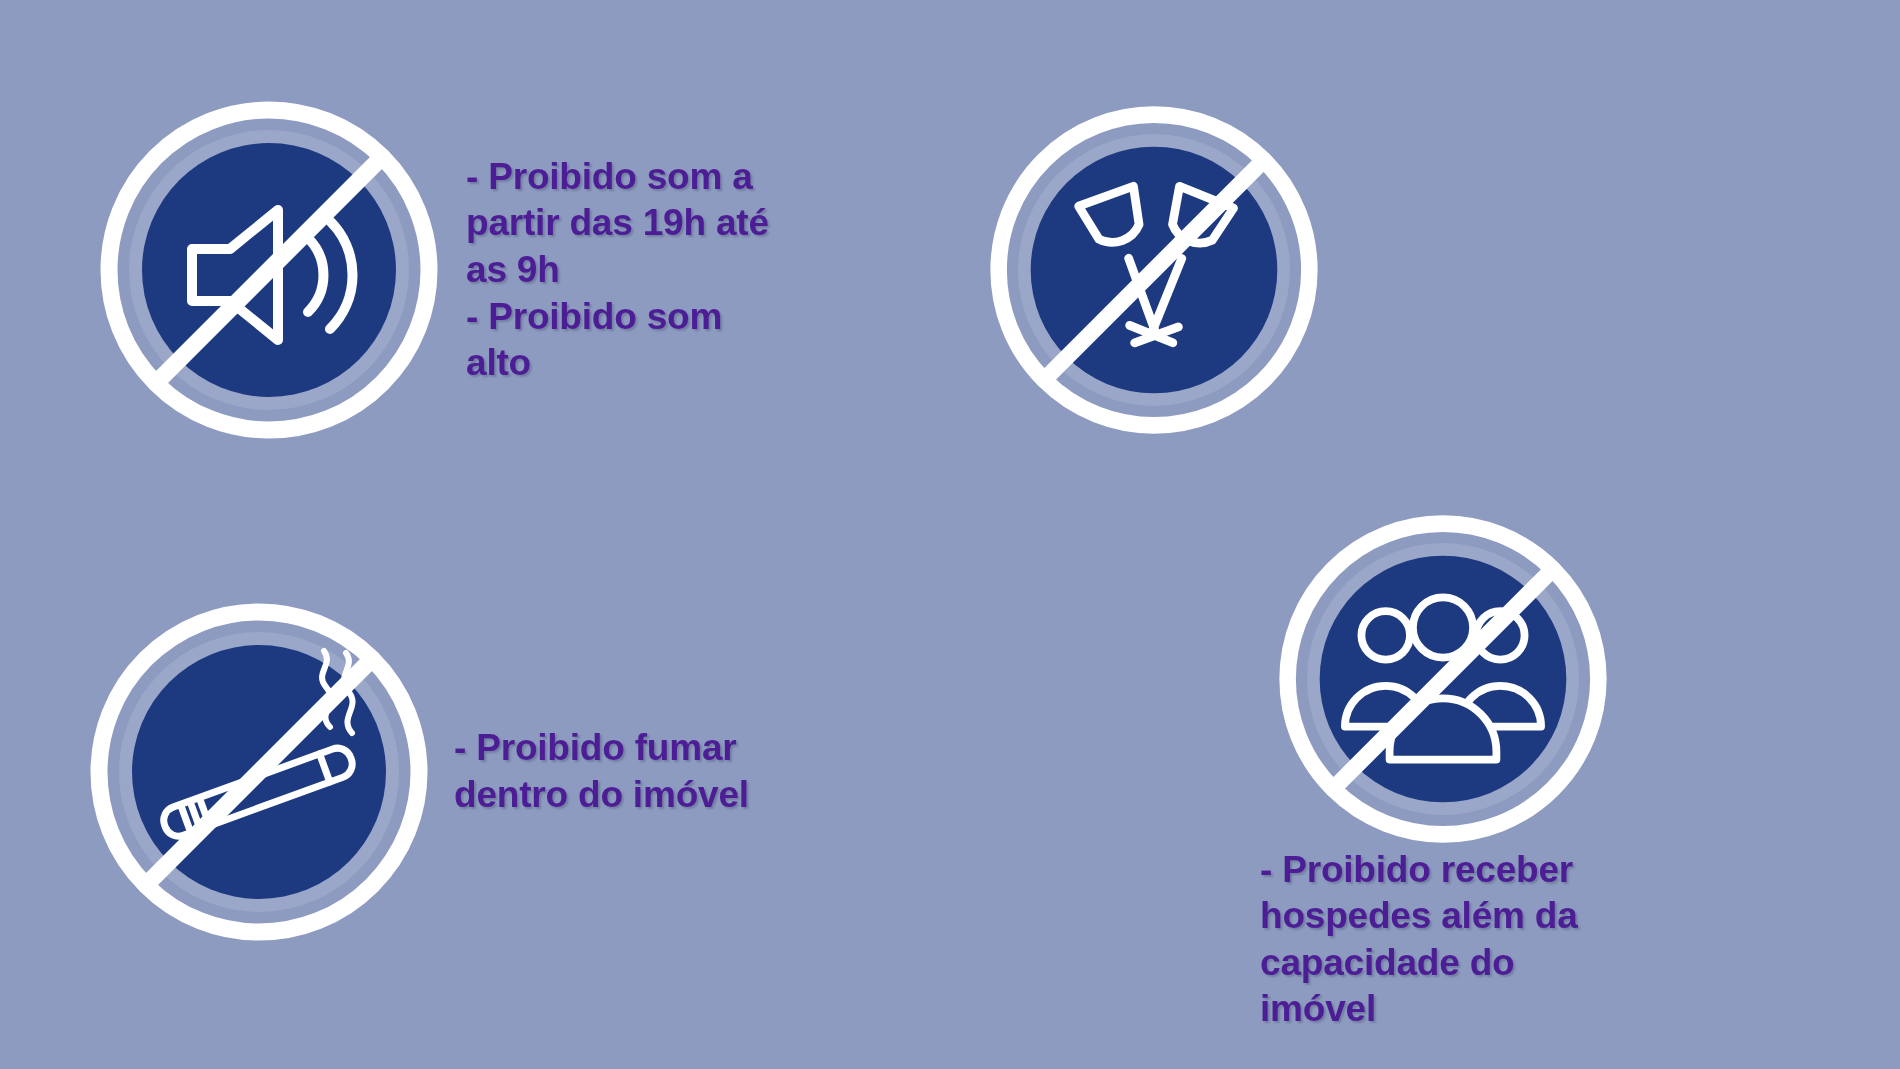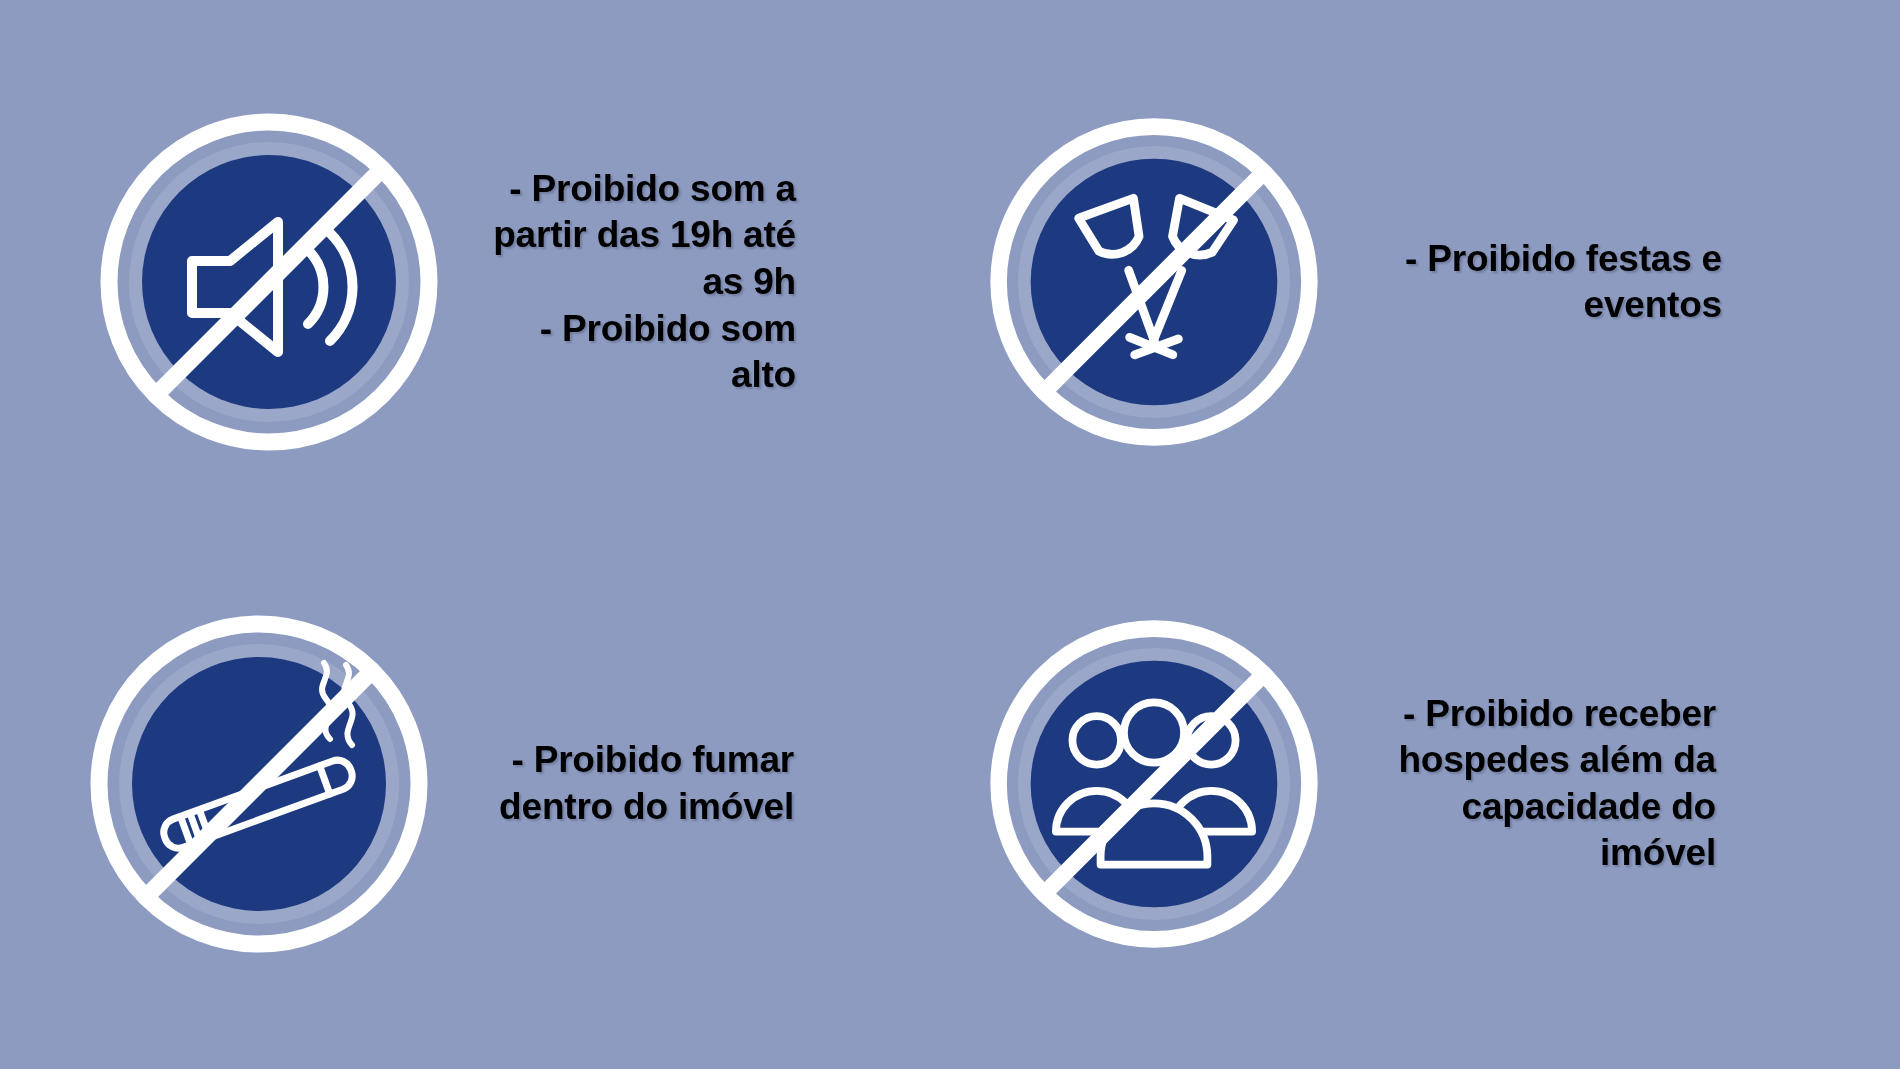--- a/index.html
+++ b/index.html
@@ -30,37 +30,37 @@
   .rule {
     display: flex;
     flex-direction: row;
     align-items: center;
     box-sizing: border-box;
   }
   
   .rule-1 { padding: 30px 0 0 96px; }
   .rule-2 { padding: 30px 0 0 36px; }
   .rule-3 { padding: 0 0 36px 86px; }
-  .rule-4 { padding: 0 0 36px 36px; }
+  .rule-4 { padding: 0 0 36px 36px; flex-direction: column; }
 
   .sign {
     position: relative;
     flex: 0 0 auto;
   }
   .sign-1, .sign-3 { width: 346px; height: 346px; }
   .sign-2, .sign-4 { width: 336px; height: 336px; }
 
   .sign svg { display: block; width: 100%; height: 100%; overflow: visible; }
 
   .caption {
     flex: 1 1 auto;
-    color: #000000;
+    color: #4c1d95;
     font-weight: bold;
     line-height: 1.26;
-    text-align: right;
+    text-align: left;
     text-shadow: 2px 2px 2px rgba(60, 70, 100, 0.33);
     letter-spacing: -0.2px;
   }
   .caption p { margin: 0; }
   .caption p + p { }
 
   .cap-1 { font-size: 37px; padding: 0 26px 0 24px; max-width: 330px; }
   .cap-2 { font-size: 37px; padding: 0 40px 0 40px; max-width: 360px; }
   .cap-3 { font-size: 37px; padding: 0 26px 0 22px; max-width: 340px; }
   .cap-4 { font-size: 37px; padding: 0 40px 0 34px; max-width: 360px; }
@@ -110,23 +110,20 @@
 
             <g transform="rotate(22 196 175)">
               <path d="M 166 92 L 226 92 L 218 131 A 30 30 0 0 1 174 131 Z"></path>
               <path d="M 196 160 L 196 238"></path>
               <path d="M 172 244 L 220 244"></path>
             </g>
           </g>
           <line x1="60" y1="286" x2="286" y2="60" stroke="#ffffff" stroke-width="17" stroke-linecap="round"></line>
         </svg>
       </div>
-      <div class="caption cap-2">
-        <p>- Proibido festas e eventos</p>
-      </div>
     </div>
 
     <div class="rule rule-3">
       <div class="sign sign-3">
         <svg viewBox="0 0 346 346" xmlns="http://www.w3.org/2000/svg">
           <circle cx="173" cy="173" r="160" fill="none" stroke="#ffffff" stroke-width="17"></circle>
           <circle cx="173" cy="173" r="140" fill="#9aa7c8"></circle>
           <circle cx="173" cy="173" r="127" fill="#1d3a80"></circle>
           <g fill="none" stroke="#ffffff" stroke-width="7" stroke-linecap="round" stroke-linejoin="round">
 

